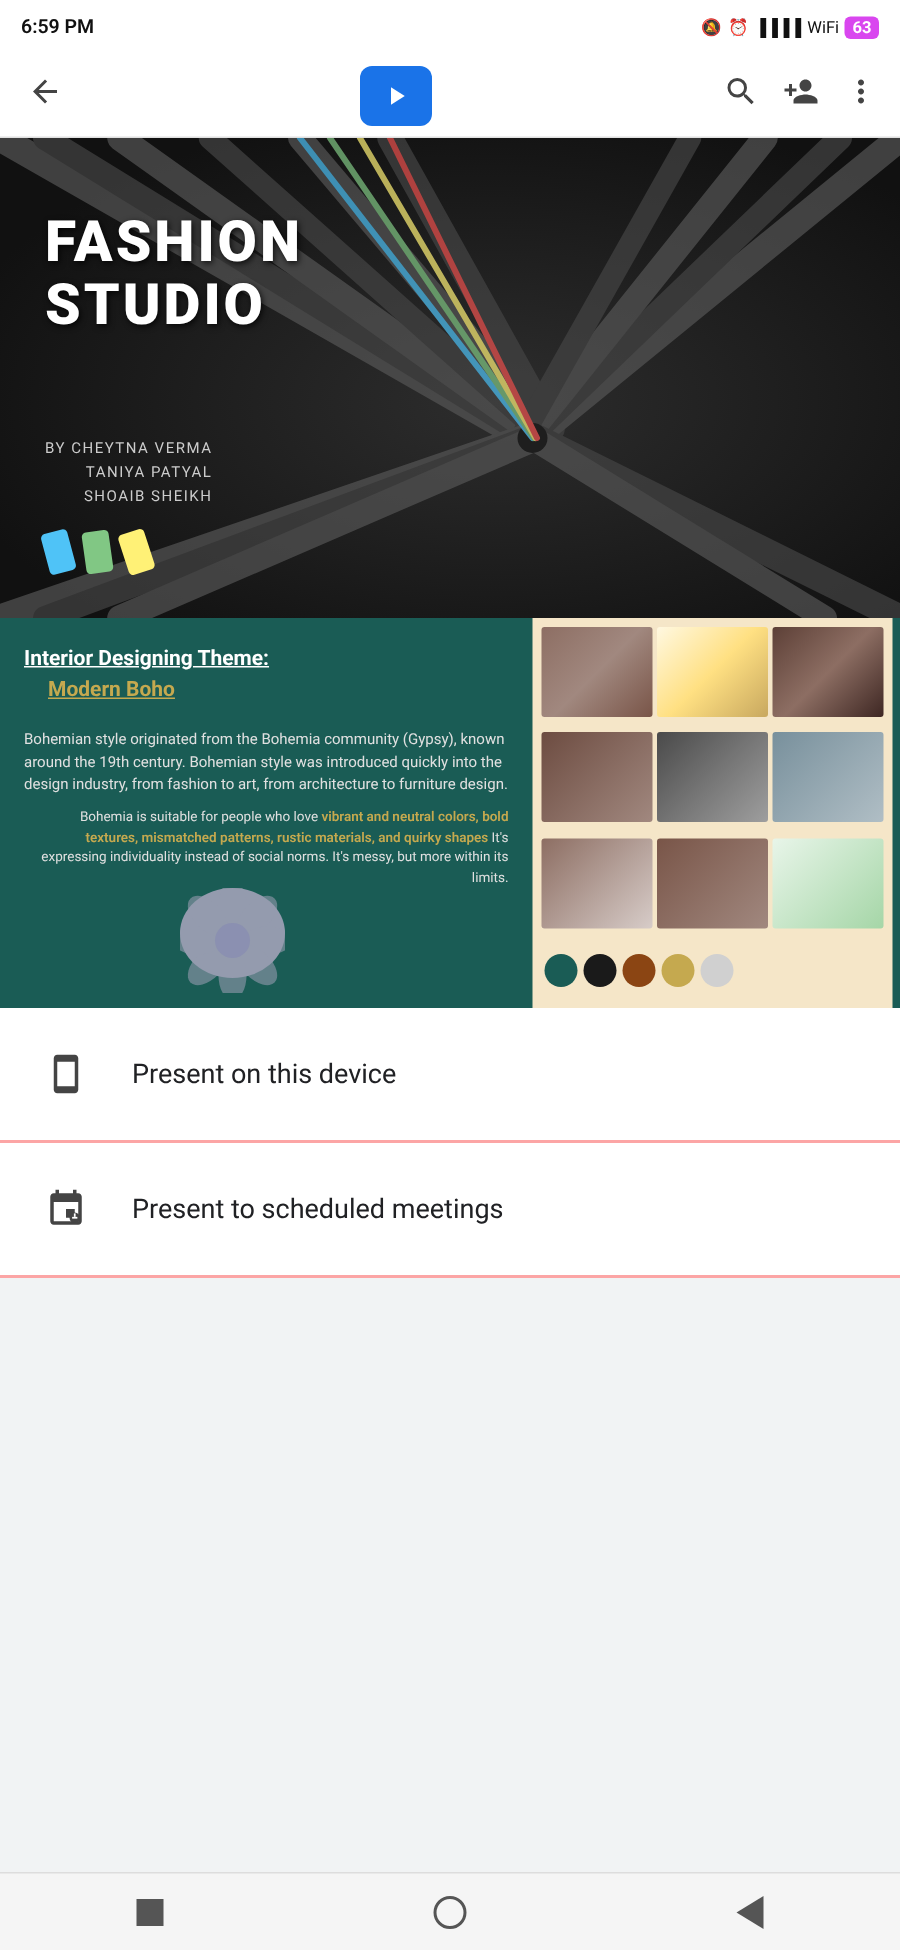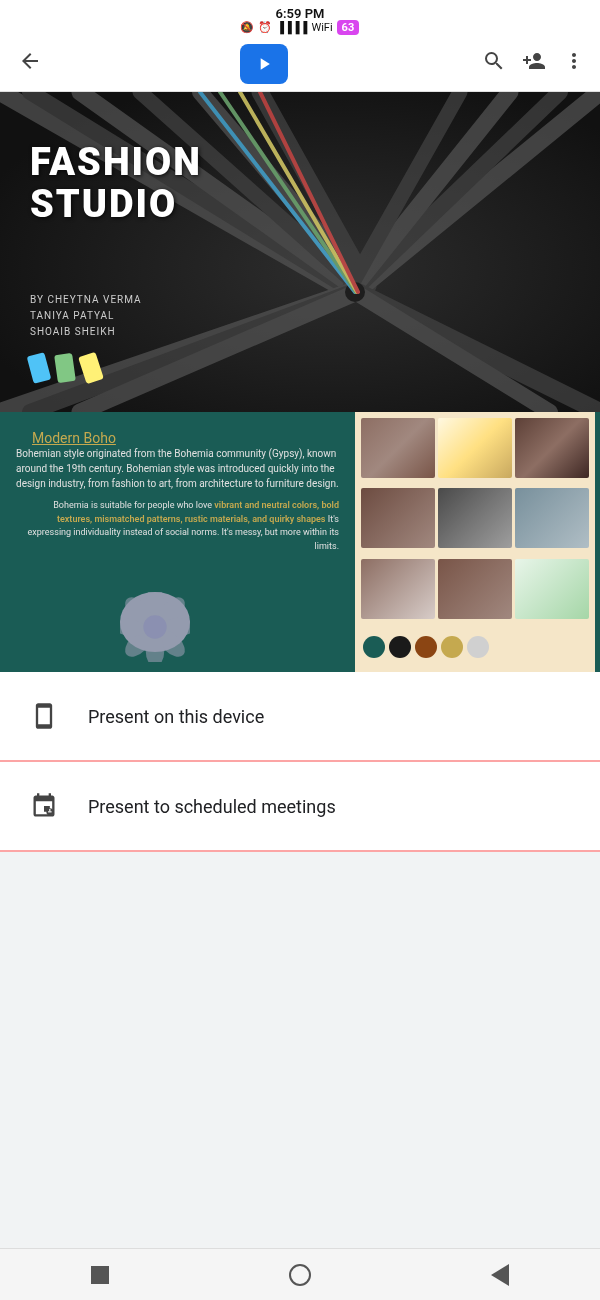--- a/index.html
+++ b/index.html
@@ -13,21 +13,20 @@
     }
 
     
     .status-bar {
       display: flex;
       justify-content: space-between;
       align-items: center;
       padding: 6px 14px;
       background: #fff;
       height: 36px;
-      flex-direction: column;
     }
     .status-left {
       font-size: 13px;
       font-weight: 600;
       color: #111;
     }
     .status-right {
       display: flex;
       align-items: center;
       gap: 4px;
@@ -100,20 +99,21 @@
     }
     .slide-1-authors {
       position: absolute;
       left: 30px;
       top: 200px;
       color: #ccc;
       font-size: 10px;
       letter-spacing: 1px;
       z-index: 5;
       line-height: 1.6;
+      text-align: right;
     }
     .slide-1-authors span { display: block; }
     .slide-1-deco {
       position: absolute;
       bottom: 30px;
       left: 30px;
       display: flex;
       gap: 8px;
       z-index: 5;
     }
@@ -144,24 +144,24 @@
     .slide-2-title {
       font-size: 14px;
       font-weight: 700;
       text-decoration: underline;
       color: #fff;
       line-height: 1.3;
       margin-bottom: 4px;
     }
     .slide-2-subtitle {
       font-size: 14px;
-      font-weight: 400;
+      font-weight: 700;
       text-decoration: underline;
       color: #c5a94f;
-      margin-bottom: 0;
+      margin-bottom: 18px;
       padding-left: 16px;
     }
     .slide-2-body {
       font-size: 10px;
       color: #e0e0e0;
       line-height: 1.5;
       margin-bottom: 8px;
     }
     .slide-2-highlighted {
       font-size: 9px;
@@ -384,20 +384,21 @@
   <div class="slide-1-deco">
     <div class="deco-item pencil-tip-blue"></div>
     <div class="deco-item pencil-tip-green" style="transform:rotate(-8deg);"></div>
     <div class="deco-item pencil-tip-yellow" style="transform:rotate(-18deg);"></div>
   </div>
 </div>
 
 <div class="slide-2">
 
   <div class="slide-2-left">
+    <div class="slide-2-title">Interior Designing Theme:</div>
     <div class="slide-2-subtitle">Modern Boho</div>
     <div class="slide-2-body">Bohemian style originated from the Bohemia community (Gypsy), known around the 19th century. Bohemian style was introduced quickly into the design industry, from fashion to art, from architecture to furniture design.</div>
     <div class="slide-2-highlighted">
       <span style="color:#e0e0e0;font-size:9px;">Bohemia is suitable for people who love</span>
       <span class="highlight-gold">vibrant and neutral colors, bold textures, mismatched patterns, rustic materials, and quirky shapes</span>
       <span style="color:#e0e0e0;font-size:9px;">  It's expressing individuality instead of social norms. It's messy, but more within its limits.</span>
     </div>
   </div>
 
   <div class="slide-2-deco">

